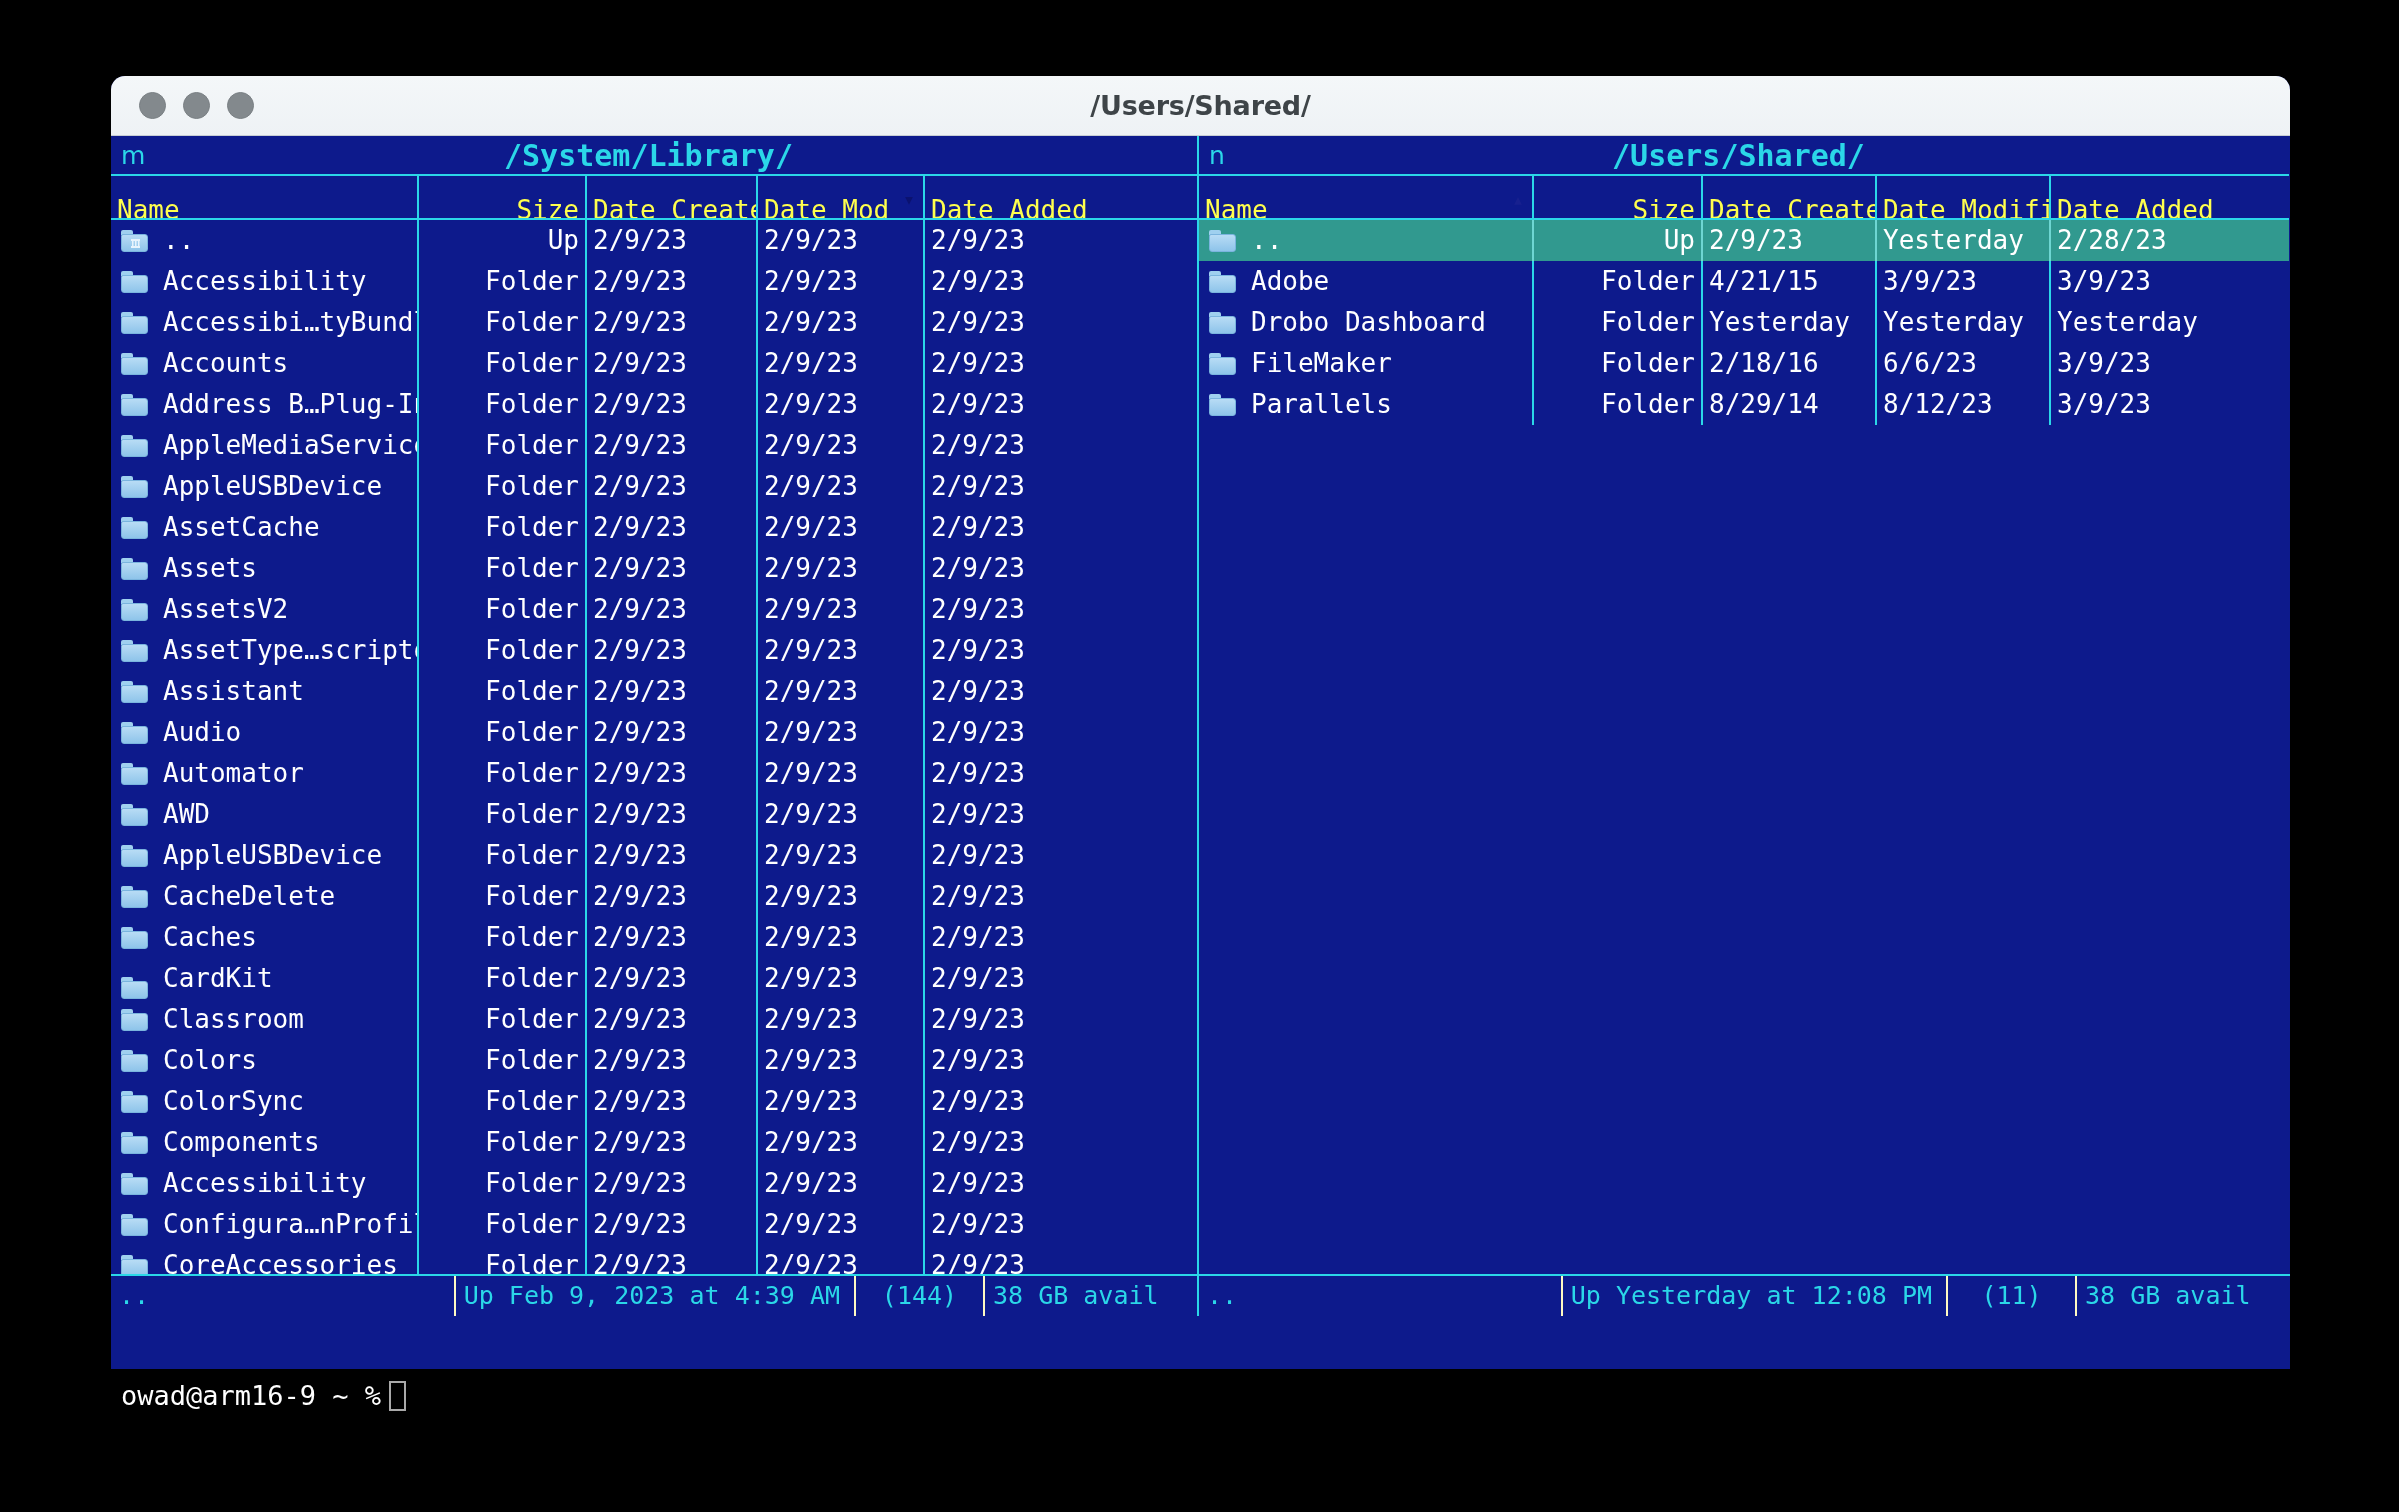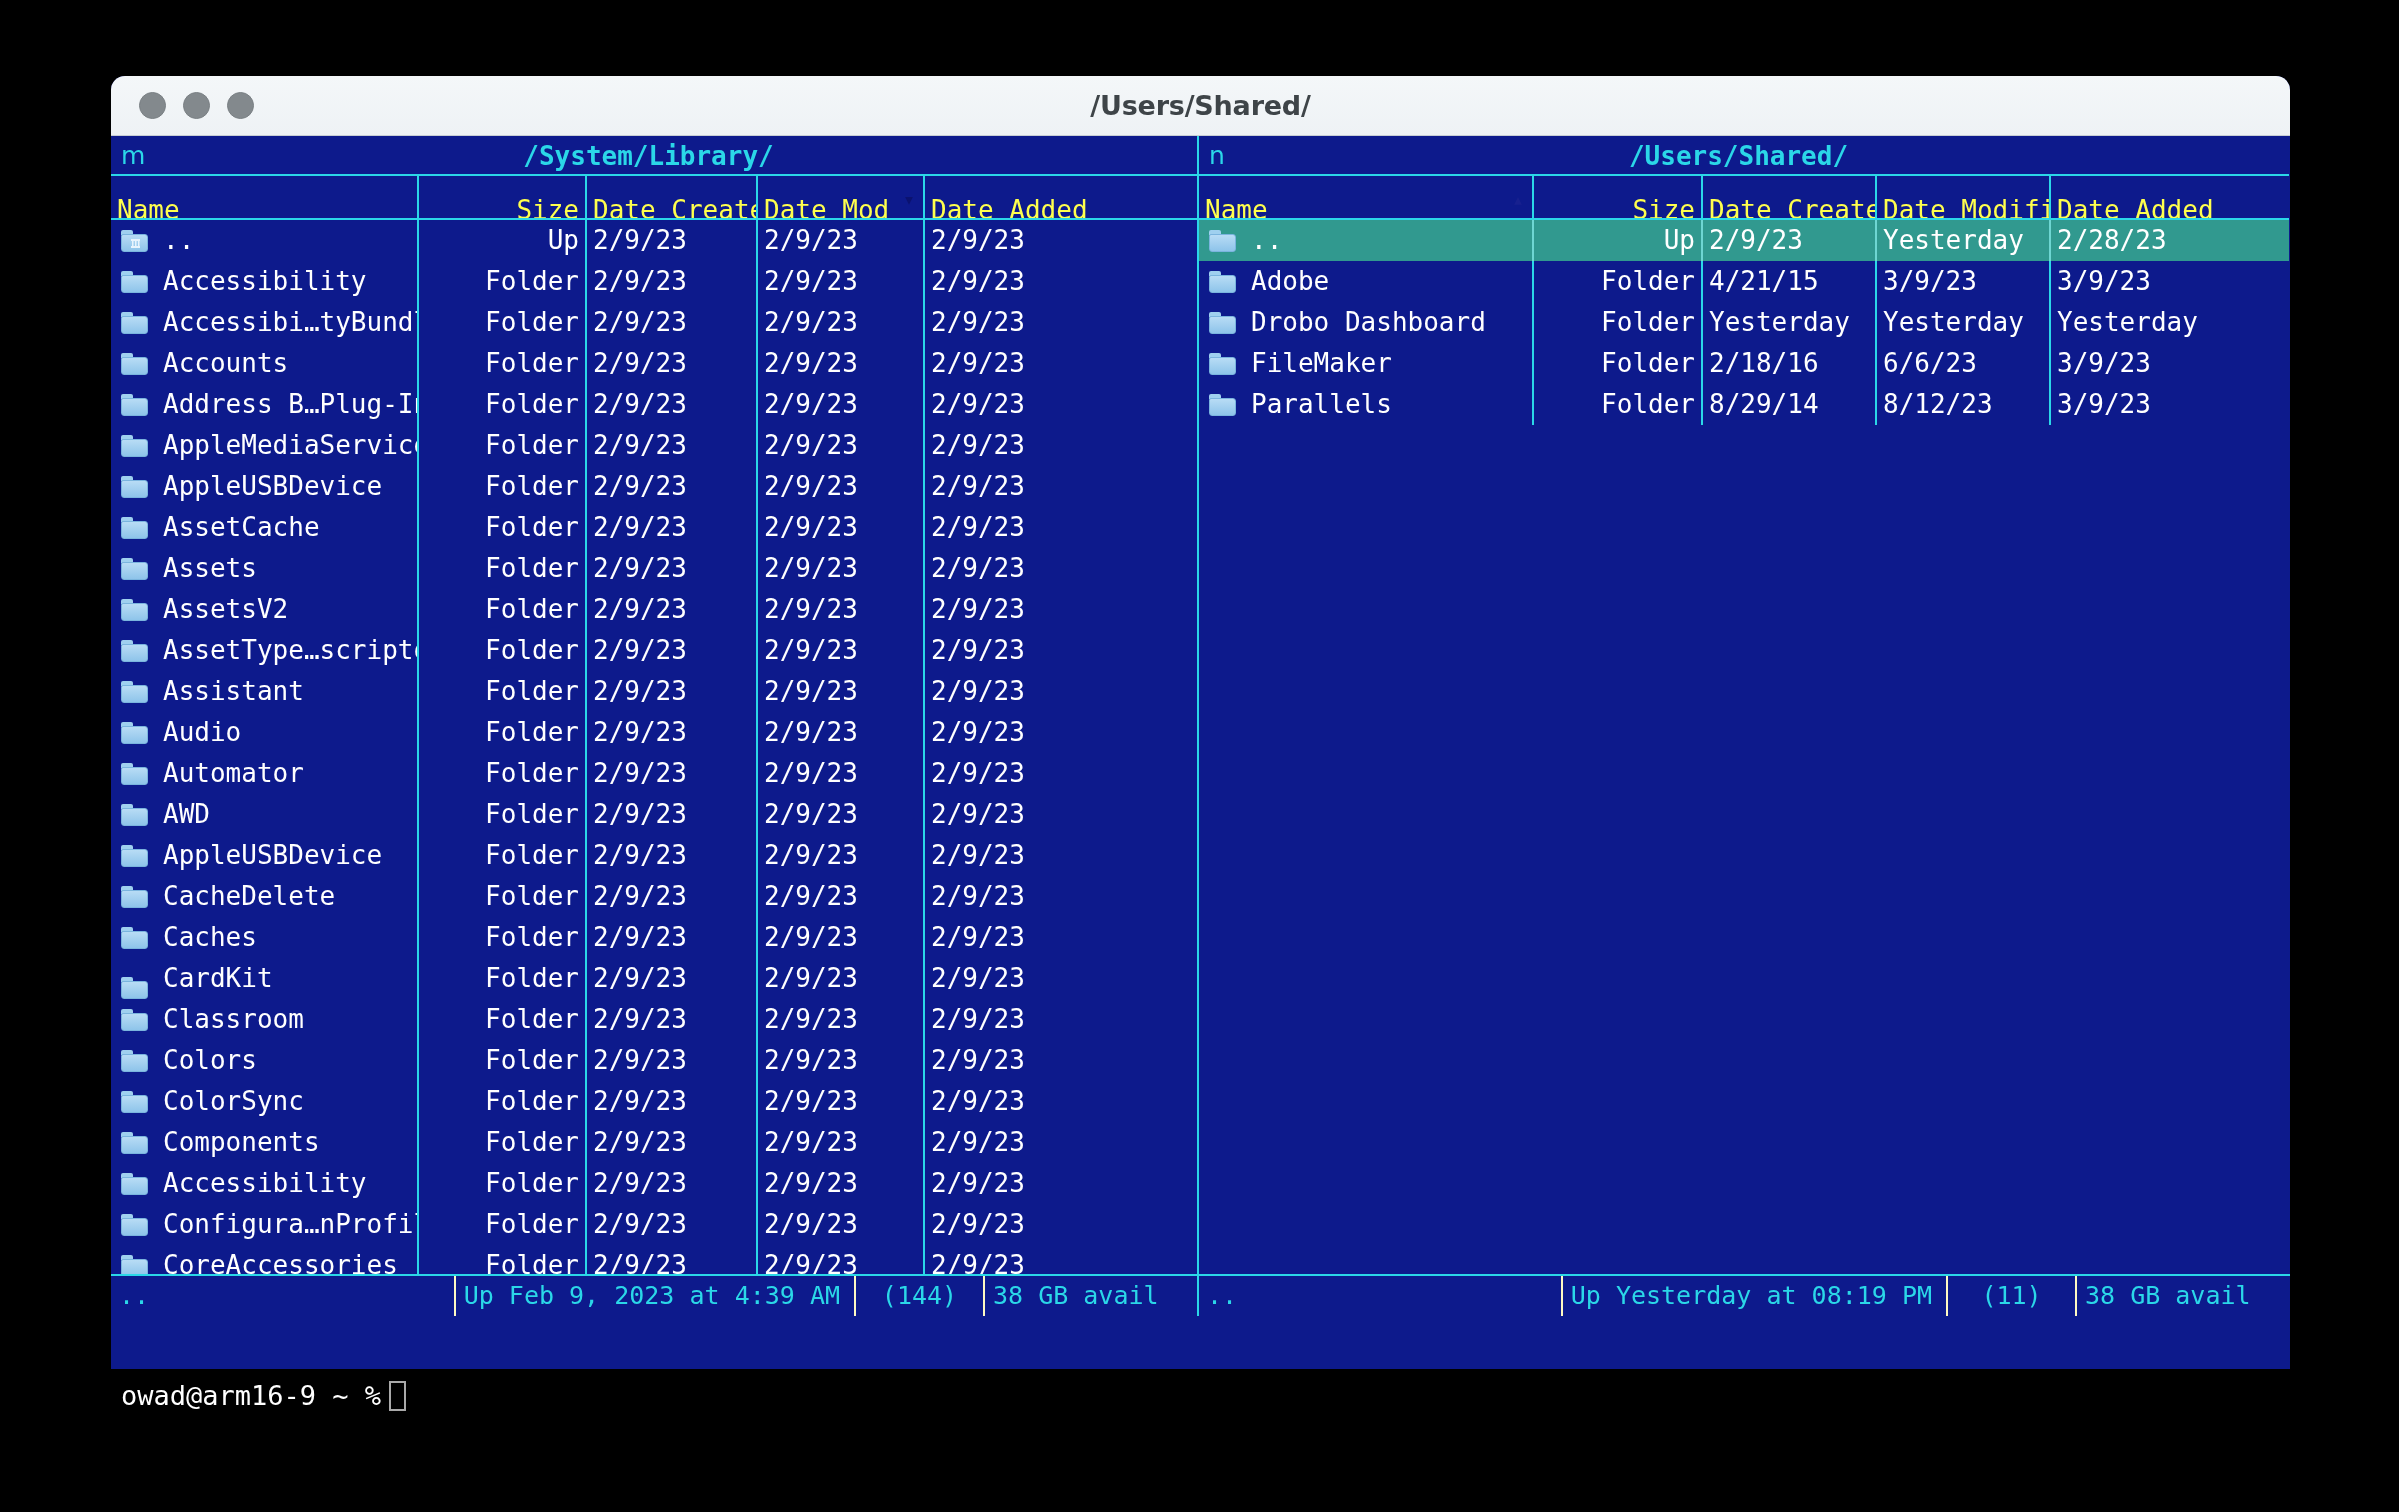--- a/index.html
+++ b/index.html
@@ -71,21 +71,21 @@
   .pane-path .drive {
     position: absolute; left: 10px; top: 0;
     font-family: "DejaVu Sans", "Liberation Sans", sans-serif;
     font-size: 25px;
   }
   .pane-path .ppath {
     position: absolute; left: 0; right: 11px; top: 0;
     text-align: center;
     font-family: "DejaVu Sans Mono", monospace;
     font-weight: 700;
-    font-size: 26px;
+    font-size: 30px;
   }
 
   
   .colhead {
     display: flex;
     height: 44px;
     background: #0d1a8c;
     border-bottom: 2px solid #2bd7e8;
   }
   .colhead .cell {
@@ -658,21 +658,21 @@
 
   <div id="statusbar">
     <div class="sb-pane left">
       <div class="sb-cell sb-dots">..</div>
       <div class="sb-cell sb-up">Up Feb 9, 2023 at 4:39 AM</div>
       <div class="sb-cell sb-count">(144)</div>
       <div class="sb-cell sb-avail">38 GB avail</div>
     </div>
     <div class="sb-pane right">
       <div class="sb-cell sb-dots">..</div>
-      <div class="sb-cell sb-up">Up Yesterday at 08:19 PM</div>
+      <div class="sb-cell sb-up">Up Yesterday at 12:08 PM</div>
       <div class="sb-cell sb-count">(11)</div>
       <div class="sb-cell sb-avail">38 GB avail</div>
     </div>
   </div>
 </div>
 
 <div id="prompt"><span>owad@arm16-9 ~ %</span><span id="cursor"></span></div>
 
 
 </body></html>

